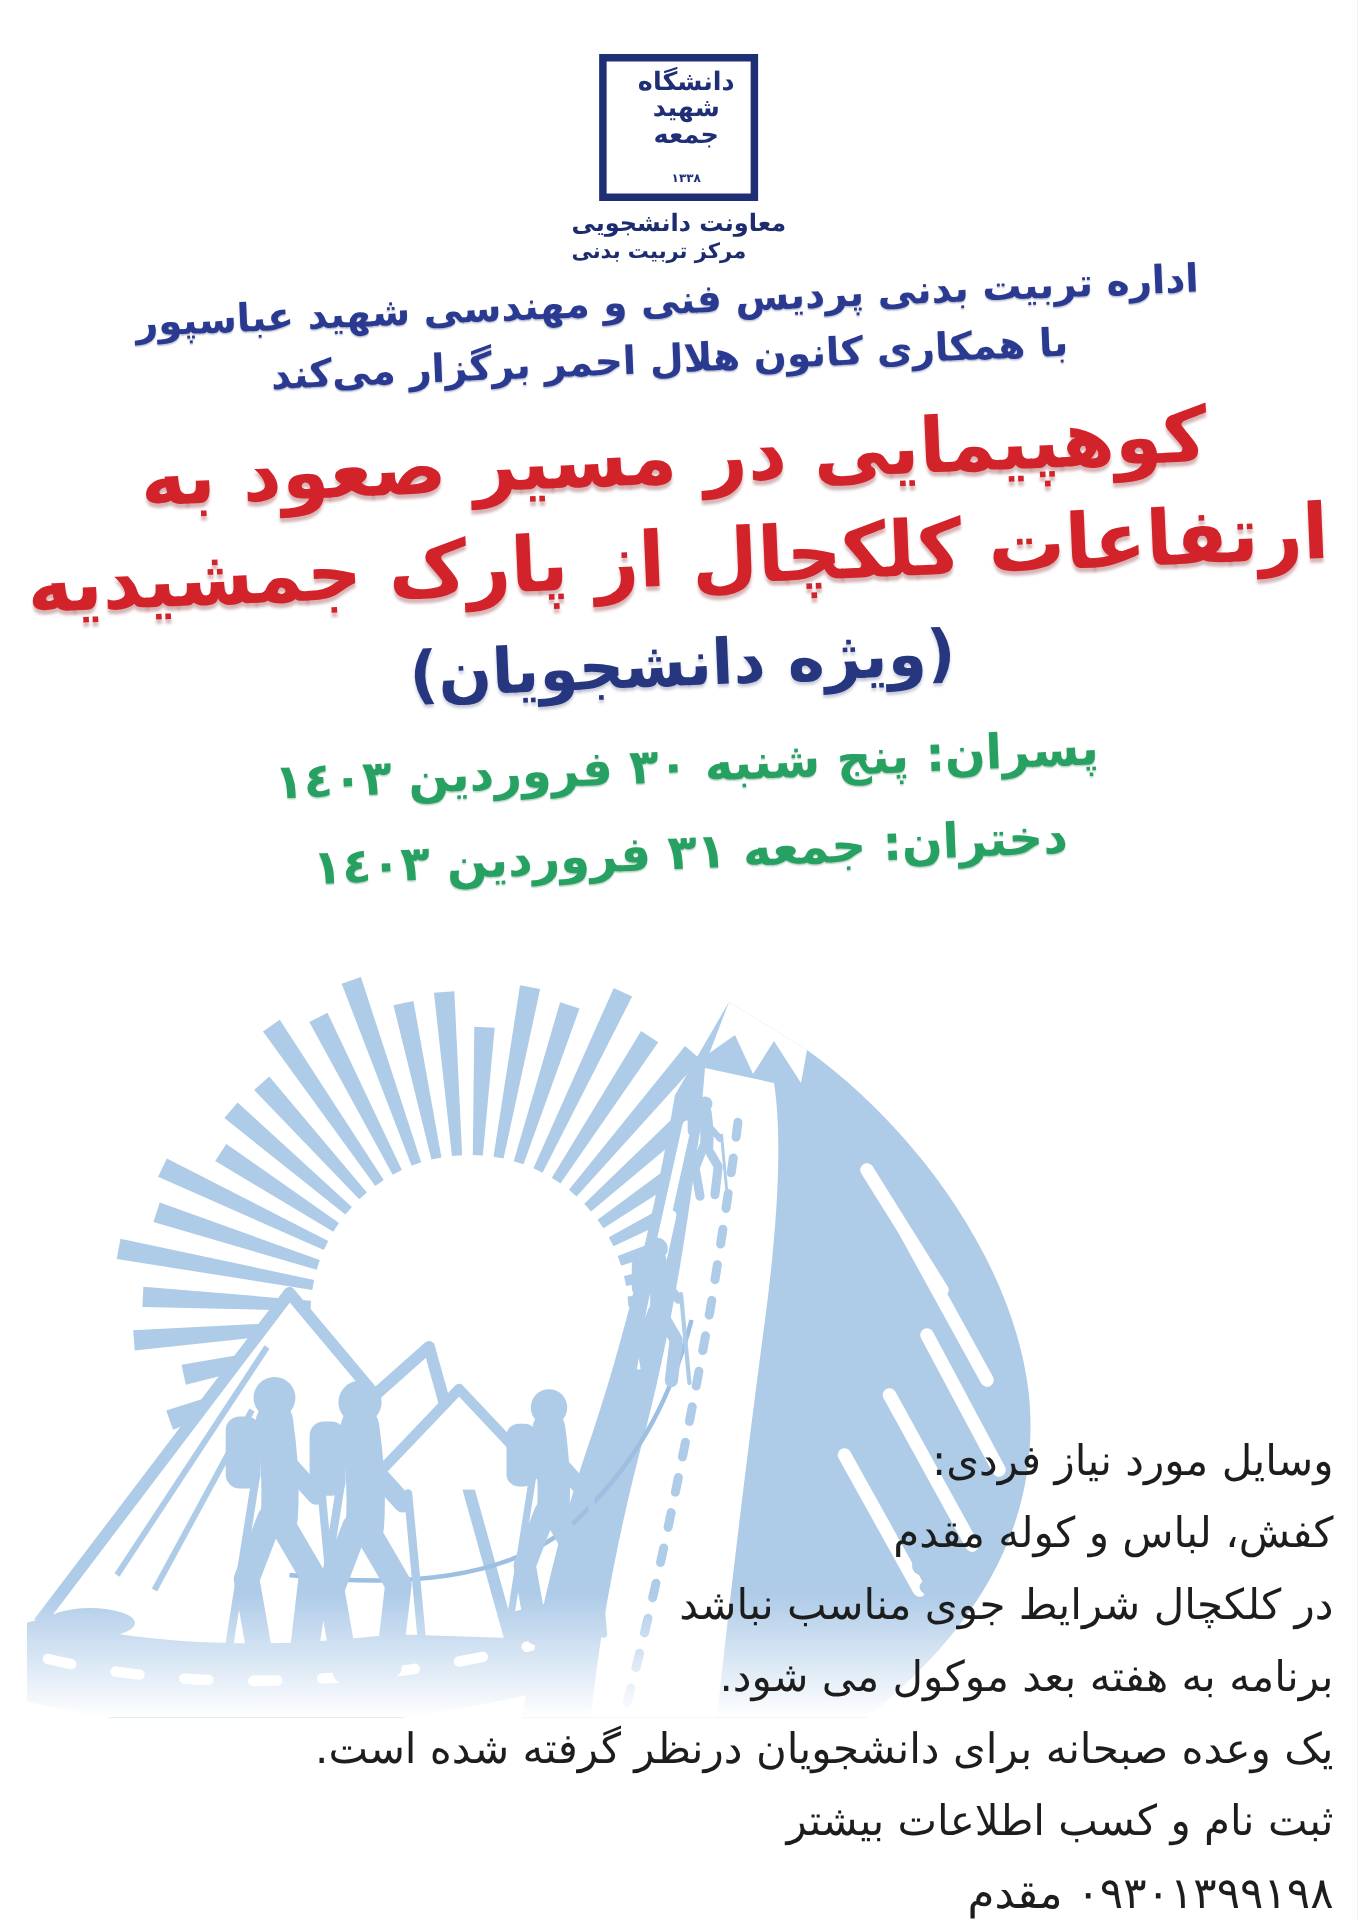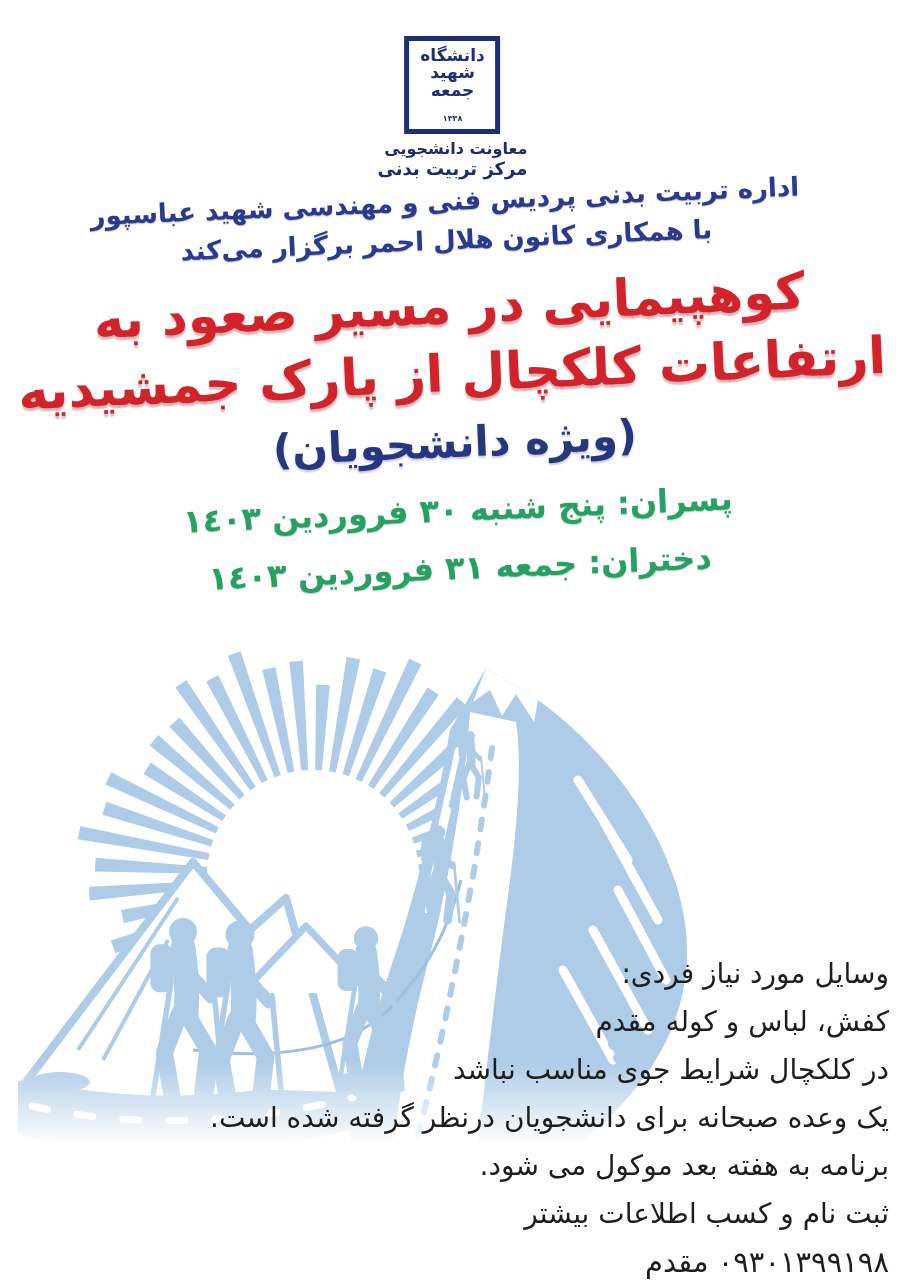--- a/index.html
+++ b/index.html
@@ -7,26 +7,26 @@
     position:relative;width:905px;height:1280px;margin:0 auto;
     background:#ffffff;overflow:hidden;
     font-family:"DejaVu Sans",sans-serif;
     direction:rtl;
   }
   
   .logo-wrap{position:absolute;top:36px;left:50%;transform:translateX(-50%);
     display:flex;flex-direction:column;align-items:center;z-index:3;}
   .logo-box{width:86px;height:88px;border:5px solid #1f2f76;background:#fff;
     display:flex;flex-direction:column;align-items:center;justify-content:center;
-    color:#1f2f76;font-weight:bold;line-height:1.02;text-align:center;}
+    color:#1f2f76;font-weight:bold;line-height:1.02;text-align:center;padding-left:10px;}
   .logo-box .lw{font-size:17px;letter-spacing:-1px;}
   .logo-box .lyear{font-size:8px;margin-top:16px;letter-spacing:1px;}
-  .logo-sub{margin-top:5px;text-align:right;color:#1c2c6e;font-weight:bold;}
+  .logo-sub{margin-top:5px;text-align:left;color:#1c2c6e;font-weight:bold;}
   .logo-sub .s1{font-size:16px;line-height:20px;}
-  .logo-sub .s2{font-size:18px;line-height:19px;}
+  .logo-sub .s2{font-size:14px;line-height:19px;}
   
   .rot{position:absolute;top:182px;left:0;right:0;text-align:center;
     transform:rotate(-2.4deg);z-index:3;}
   .org-line{color:#2a3a90;font-weight:bold;font-size:26px;line-height:39px;
     text-shadow:0 1px 1px rgba(30,40,100,.30);}
   .title-line{color:#d2232b;font-weight:bold;font-size:51px;line-height:68px;
     text-shadow:0 3px 2px rgba(120,10,15,.30);}
   .title-line.first{margin-top:12px;}
   .audience-line{color:#27377f;font-weight:bold;font-size:42px;line-height:62px;
     margin-top:4px;text-shadow:0 2px 2px rgba(30,40,100,.25);}
@@ -155,19 +155,19 @@
     <ellipse cx="612" cy="428" rx="17" ry="8" fill="#aecbe8"></ellipse>
     <circle cx="596" cy="414" r="6" fill="#aecbe8"></circle>
 
     <rect x="0" y="432" width="690" height="83" fill="url(#fadeBottom)"></rect>
   </svg>
 
   <div class="details">
     <div class="d-line">وسایل مورد نیاز فردی:</div>
     <div class="d-line">کفش، لباس و کوله مقدم</div>
     <div class="d-line">در کلکچال شرایط جوی مناسب نباشد</div>
+    <div class="d-line">برنامه به هفته بعد موکول می شود.</div>
     <div class="d-line">یک وعده صبحانه برای دانشجویان درنظر گرفته شده است.</div>
-    <div class="d-line">برنامه به هفته بعد موکول می شود.</div>
     <div class="d-line">ثبت نام و کسب اطلاعات بیشتر</div>
     <div class="d-line phone-line">٠٩٣٠١٣٩٩١٩٨ مقدم</div>
   </div>
 
 </div>
 
 </body></html>

